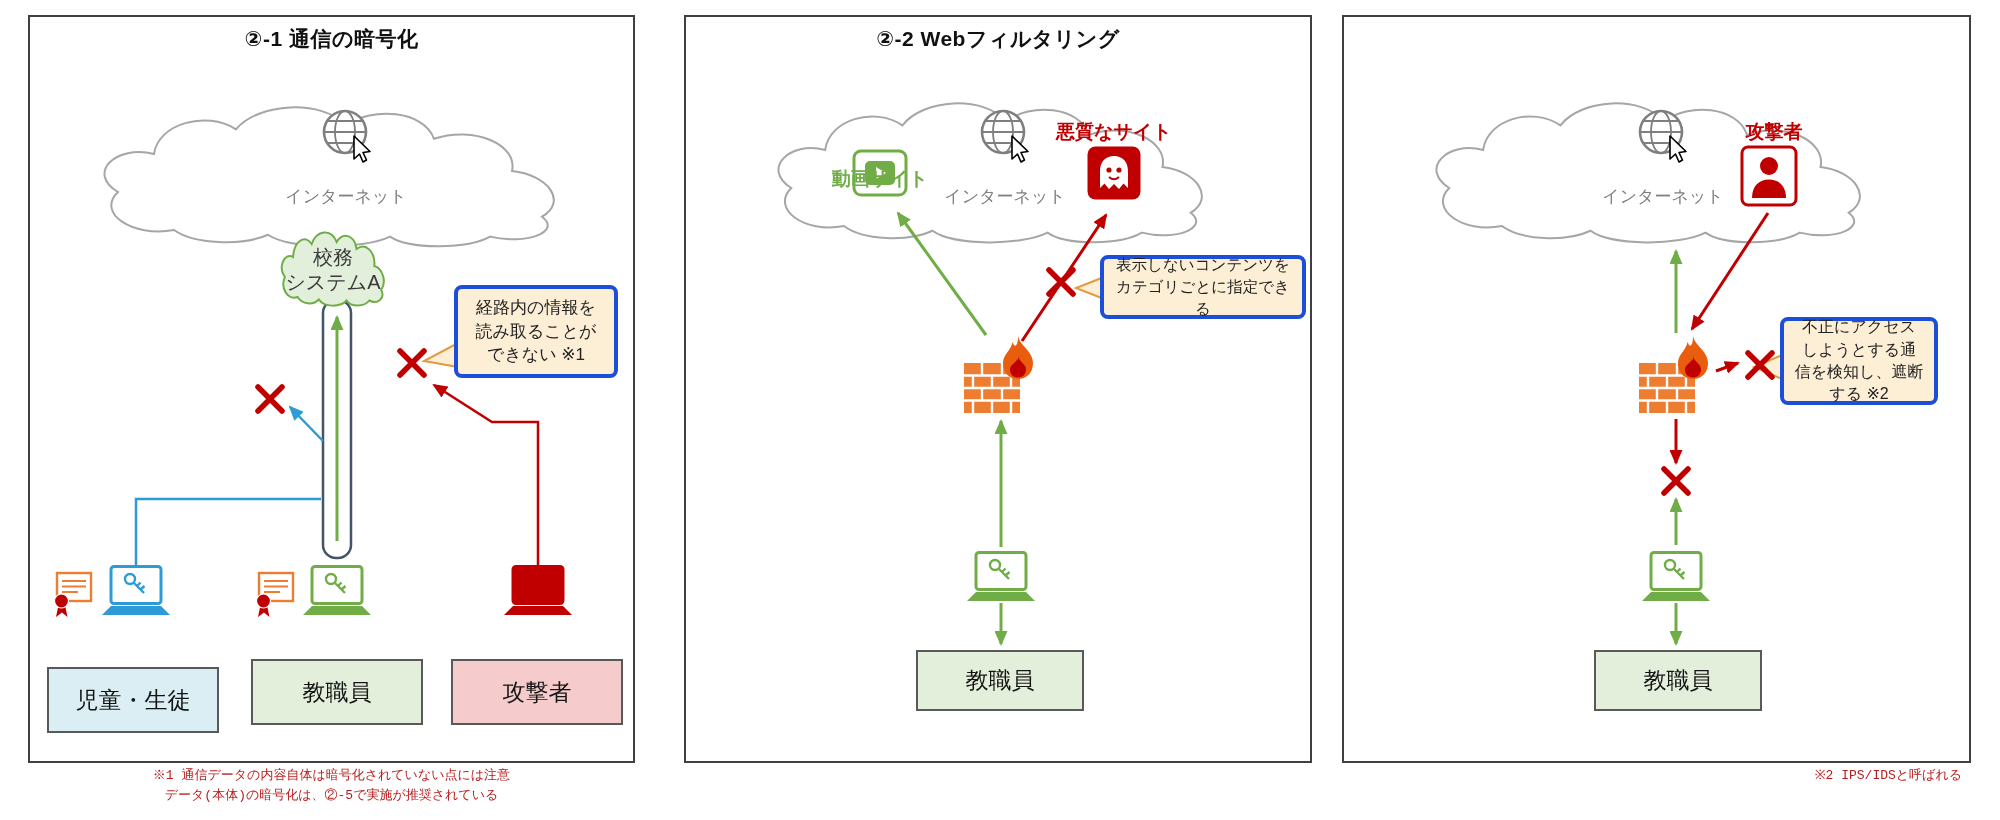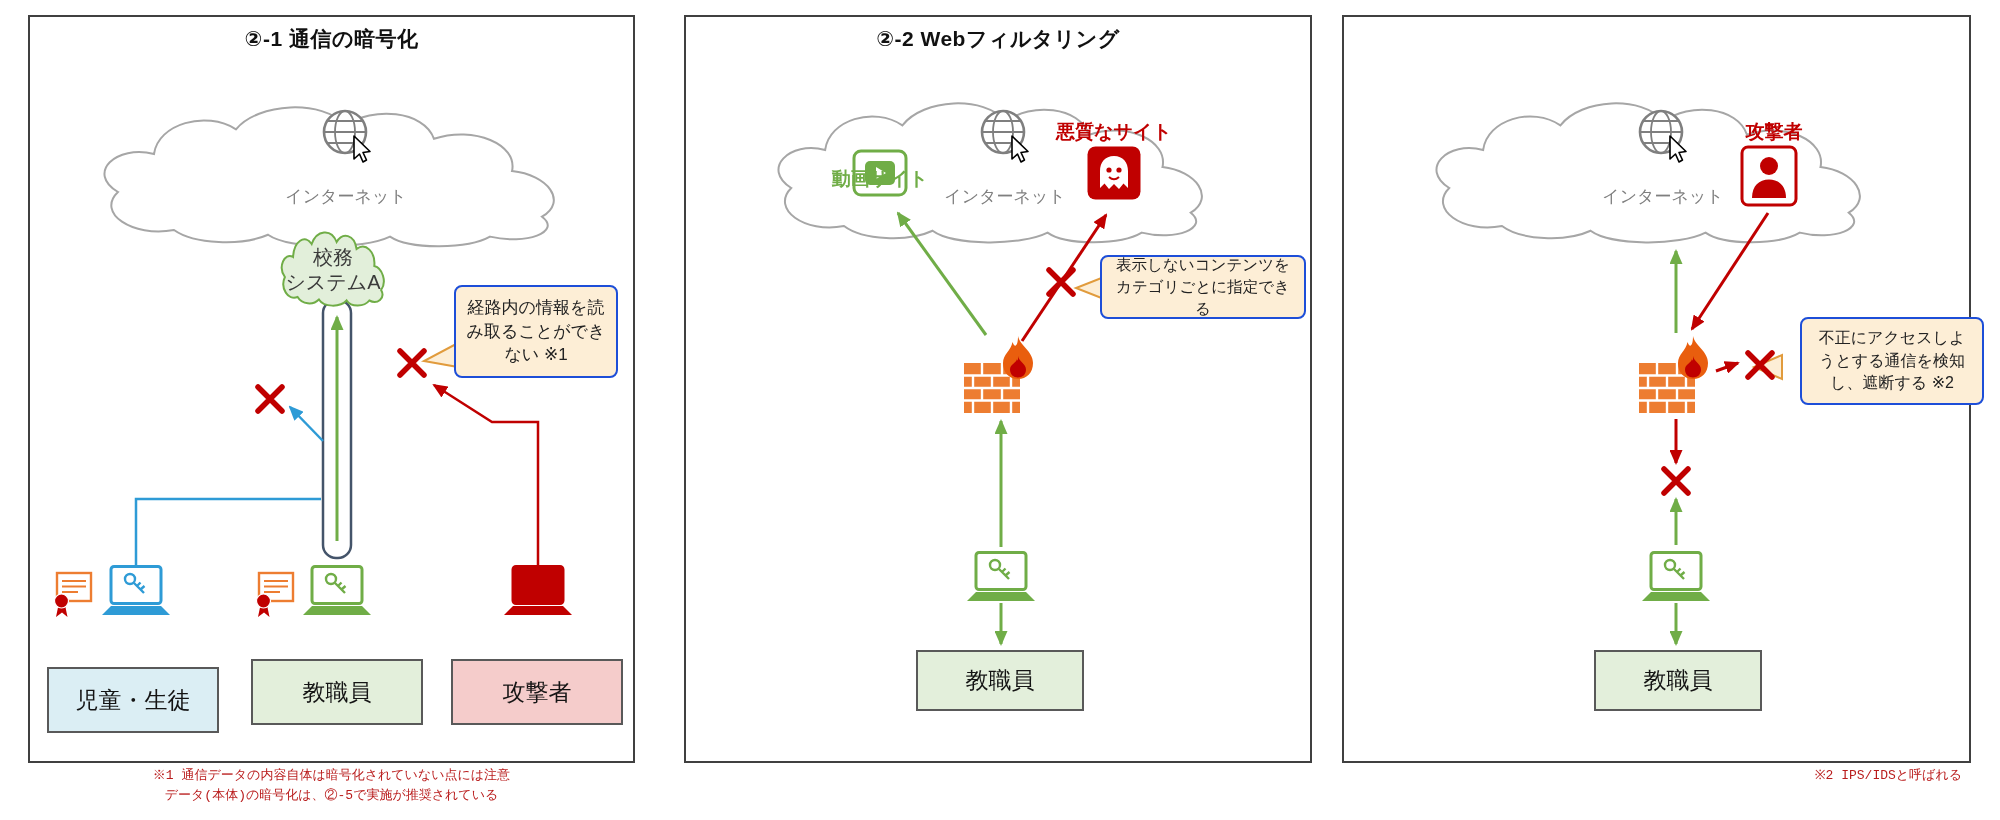--- a/index.html
+++ b/index.html
@@ -7,21 +7,21 @@
   body { position:relative; font-family:"Liberation Sans","DejaVu Sans",sans-serif; color:#1a1a1a; }
   svg symbol { overflow:visible; }
   .panel { position:absolute; background:#fff; border:2px solid #404040; }
   .layer { position:absolute; left:0; top:0; }
   .panel-title { position:absolute; left:0; right:0; top:8px; text-align:center; font-size:21px; font-weight:700; color:#111; letter-spacing:.5px; }
   .net-label { position:absolute; font-size:17px; color:#7f7f7f; text-align:center; }
   .site-label { position:absolute; font-size:19px; font-weight:700; text-align:center; }
   .green-text { color:#70AD47;margin-top:47px; }
   .red-text { color:#C00000; }
   .cloud-label { position:absolute; font-size:20px; color:#3a3a3a; text-align:center; line-height:1.25; }
-  .callout { position:absolute; background:#FDEED6; border:2px solid #1d4ed8; border-radius:8px;
+  .callout { position:absolute; background:#FDEED6; border:4px solid #1d4ed8; border-radius:8px;
              display:flex; align-items:center; justify-content:center; text-align:center;
              font-size:16.5px; line-height:1.4; color:#222; padding:6px 10px; }
   .pbox { position:absolute; border:2px solid #595959; display:flex; align-items:center; justify-content:center;
           font-size:23px; color:#141414; }
   .pbox.blue  { background:#DBEEF4; }
   .pbox.green { background:#E3EFDB; }
   .pbox.red   { background:#F5CCCB; }
   .footnote { position:absolute; font-size:13px; color:#b91c1c; line-height:1.5;font-family:Liberation Mono, monospace; }
 </style>
 </head>
@@ -189,21 +189,21 @@
     <use href="#i-attacker" x="396" y="128" width="58" height="62"></use>
     <line x1="332" y1="402" x2="332" y2="446" stroke="#C00000" stroke-width="3" marker-end="url(#ah-r)"></line>
     <line x1="332" y1="528" x2="332" y2="482" stroke="#70AD47" stroke-width="3" marker-end="url(#ah-g)"></line>
     <use href="#i-x" x="316" y="448" width="32" height="32"></use>
     <line x1="332" y1="586" x2="332" y2="627" stroke="#70AD47" stroke-width="3" marker-end="url(#ah-g)"></line>
     <use href="#i-laptop" x="296" y="534" width="72" height="52" color="#70AD47"></use>
   </svg>
 
   <div class="net-label" style="left:239px; top:168px; width:160px;">インターネット</div>
   <div class="site-label red-text" style="left:360px; top:102px; width:140px;">攻撃者</div>
-  <div class="callout" style="left:456px; top:300px; width:184px; height:88px; font-size:16px;">不正にアクセスしようとする通信を検知し、遮断する ※2</div>
+  <div class="callout" style="left:436px; top:300px; width:158px; height:88px; font-size:16px;">不正にアクセスしようとする通信を検知し、遮断する ※2</div>
   <div class="pbox green" style="left:250px; top:633px; width:168px; height:61px;">教職員</div>
 </div>
 
 <div class="footnote" style="left:28px; top:766px; width:607px; text-align:center;">
   <div>※1 通信データの内容自体は暗号化されていない点には注意</div>
   <div>データ(本体)の暗号化は、②-5で実施が推奨されている</div>
 </div>
 <div class="footnote" style="left:1342px; top:766px; width:620px; text-align:right;">※2 IPS/IDSと呼ばれる</div>
 
 </body></html>

